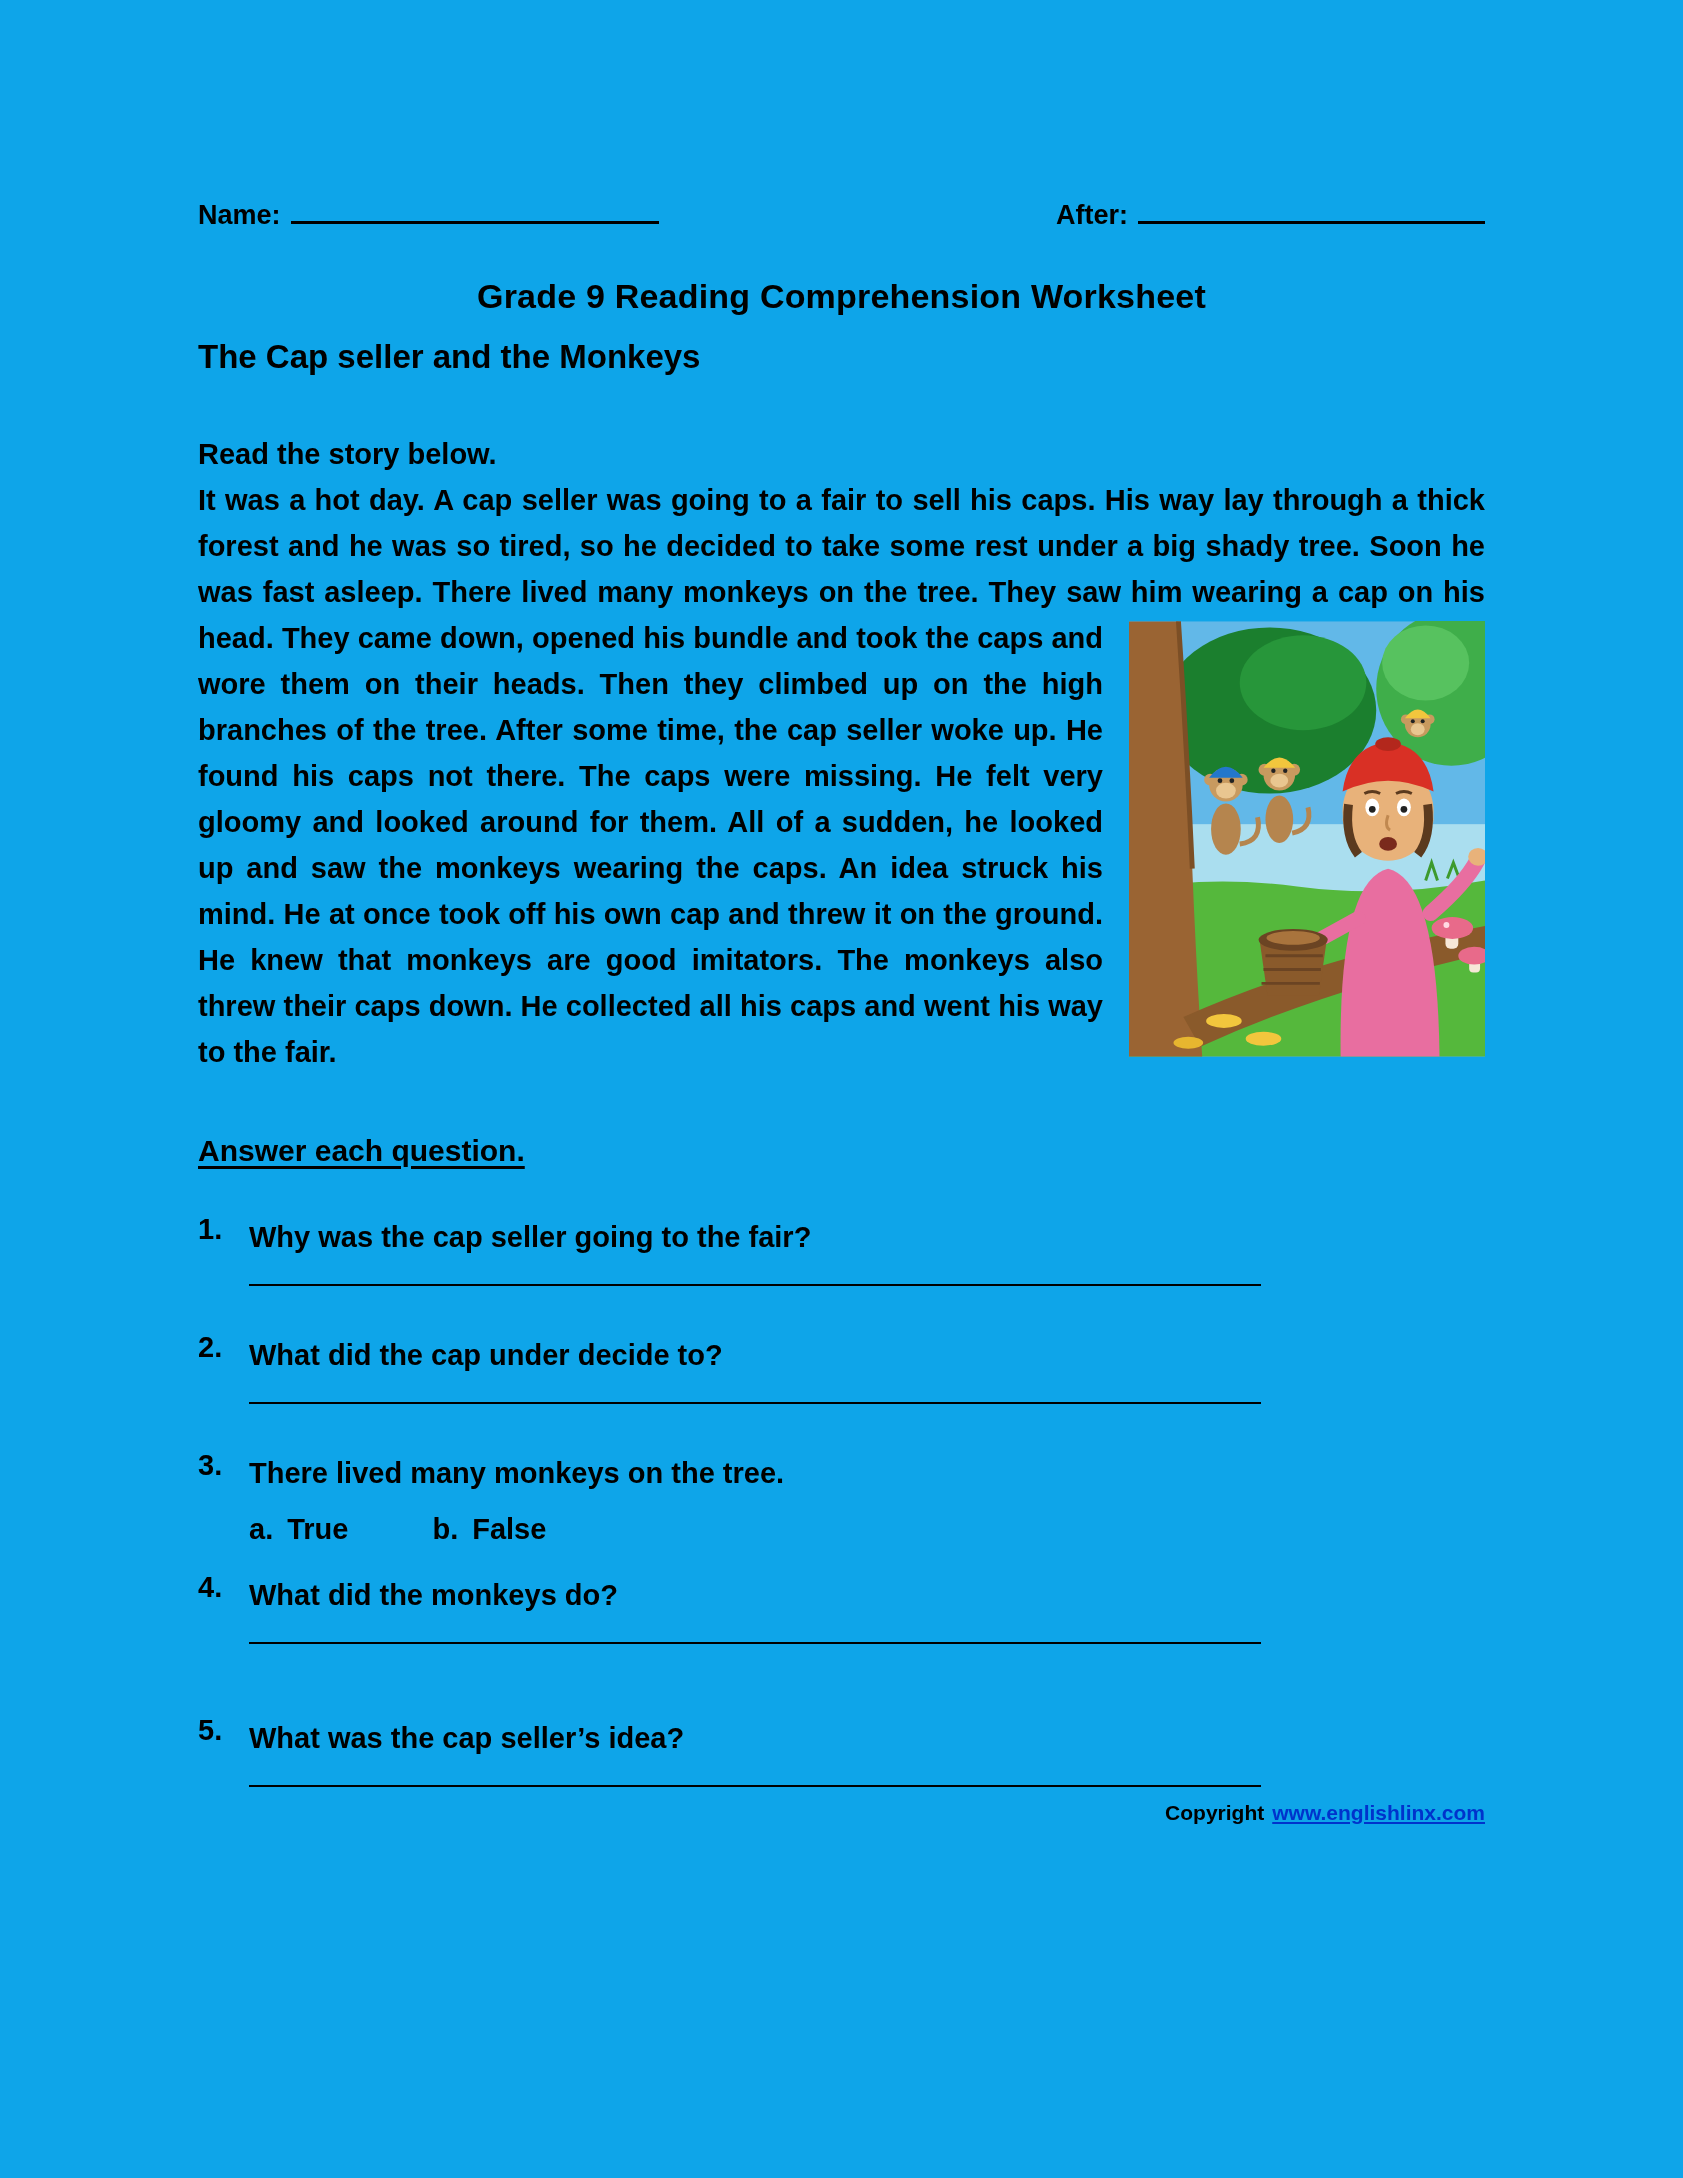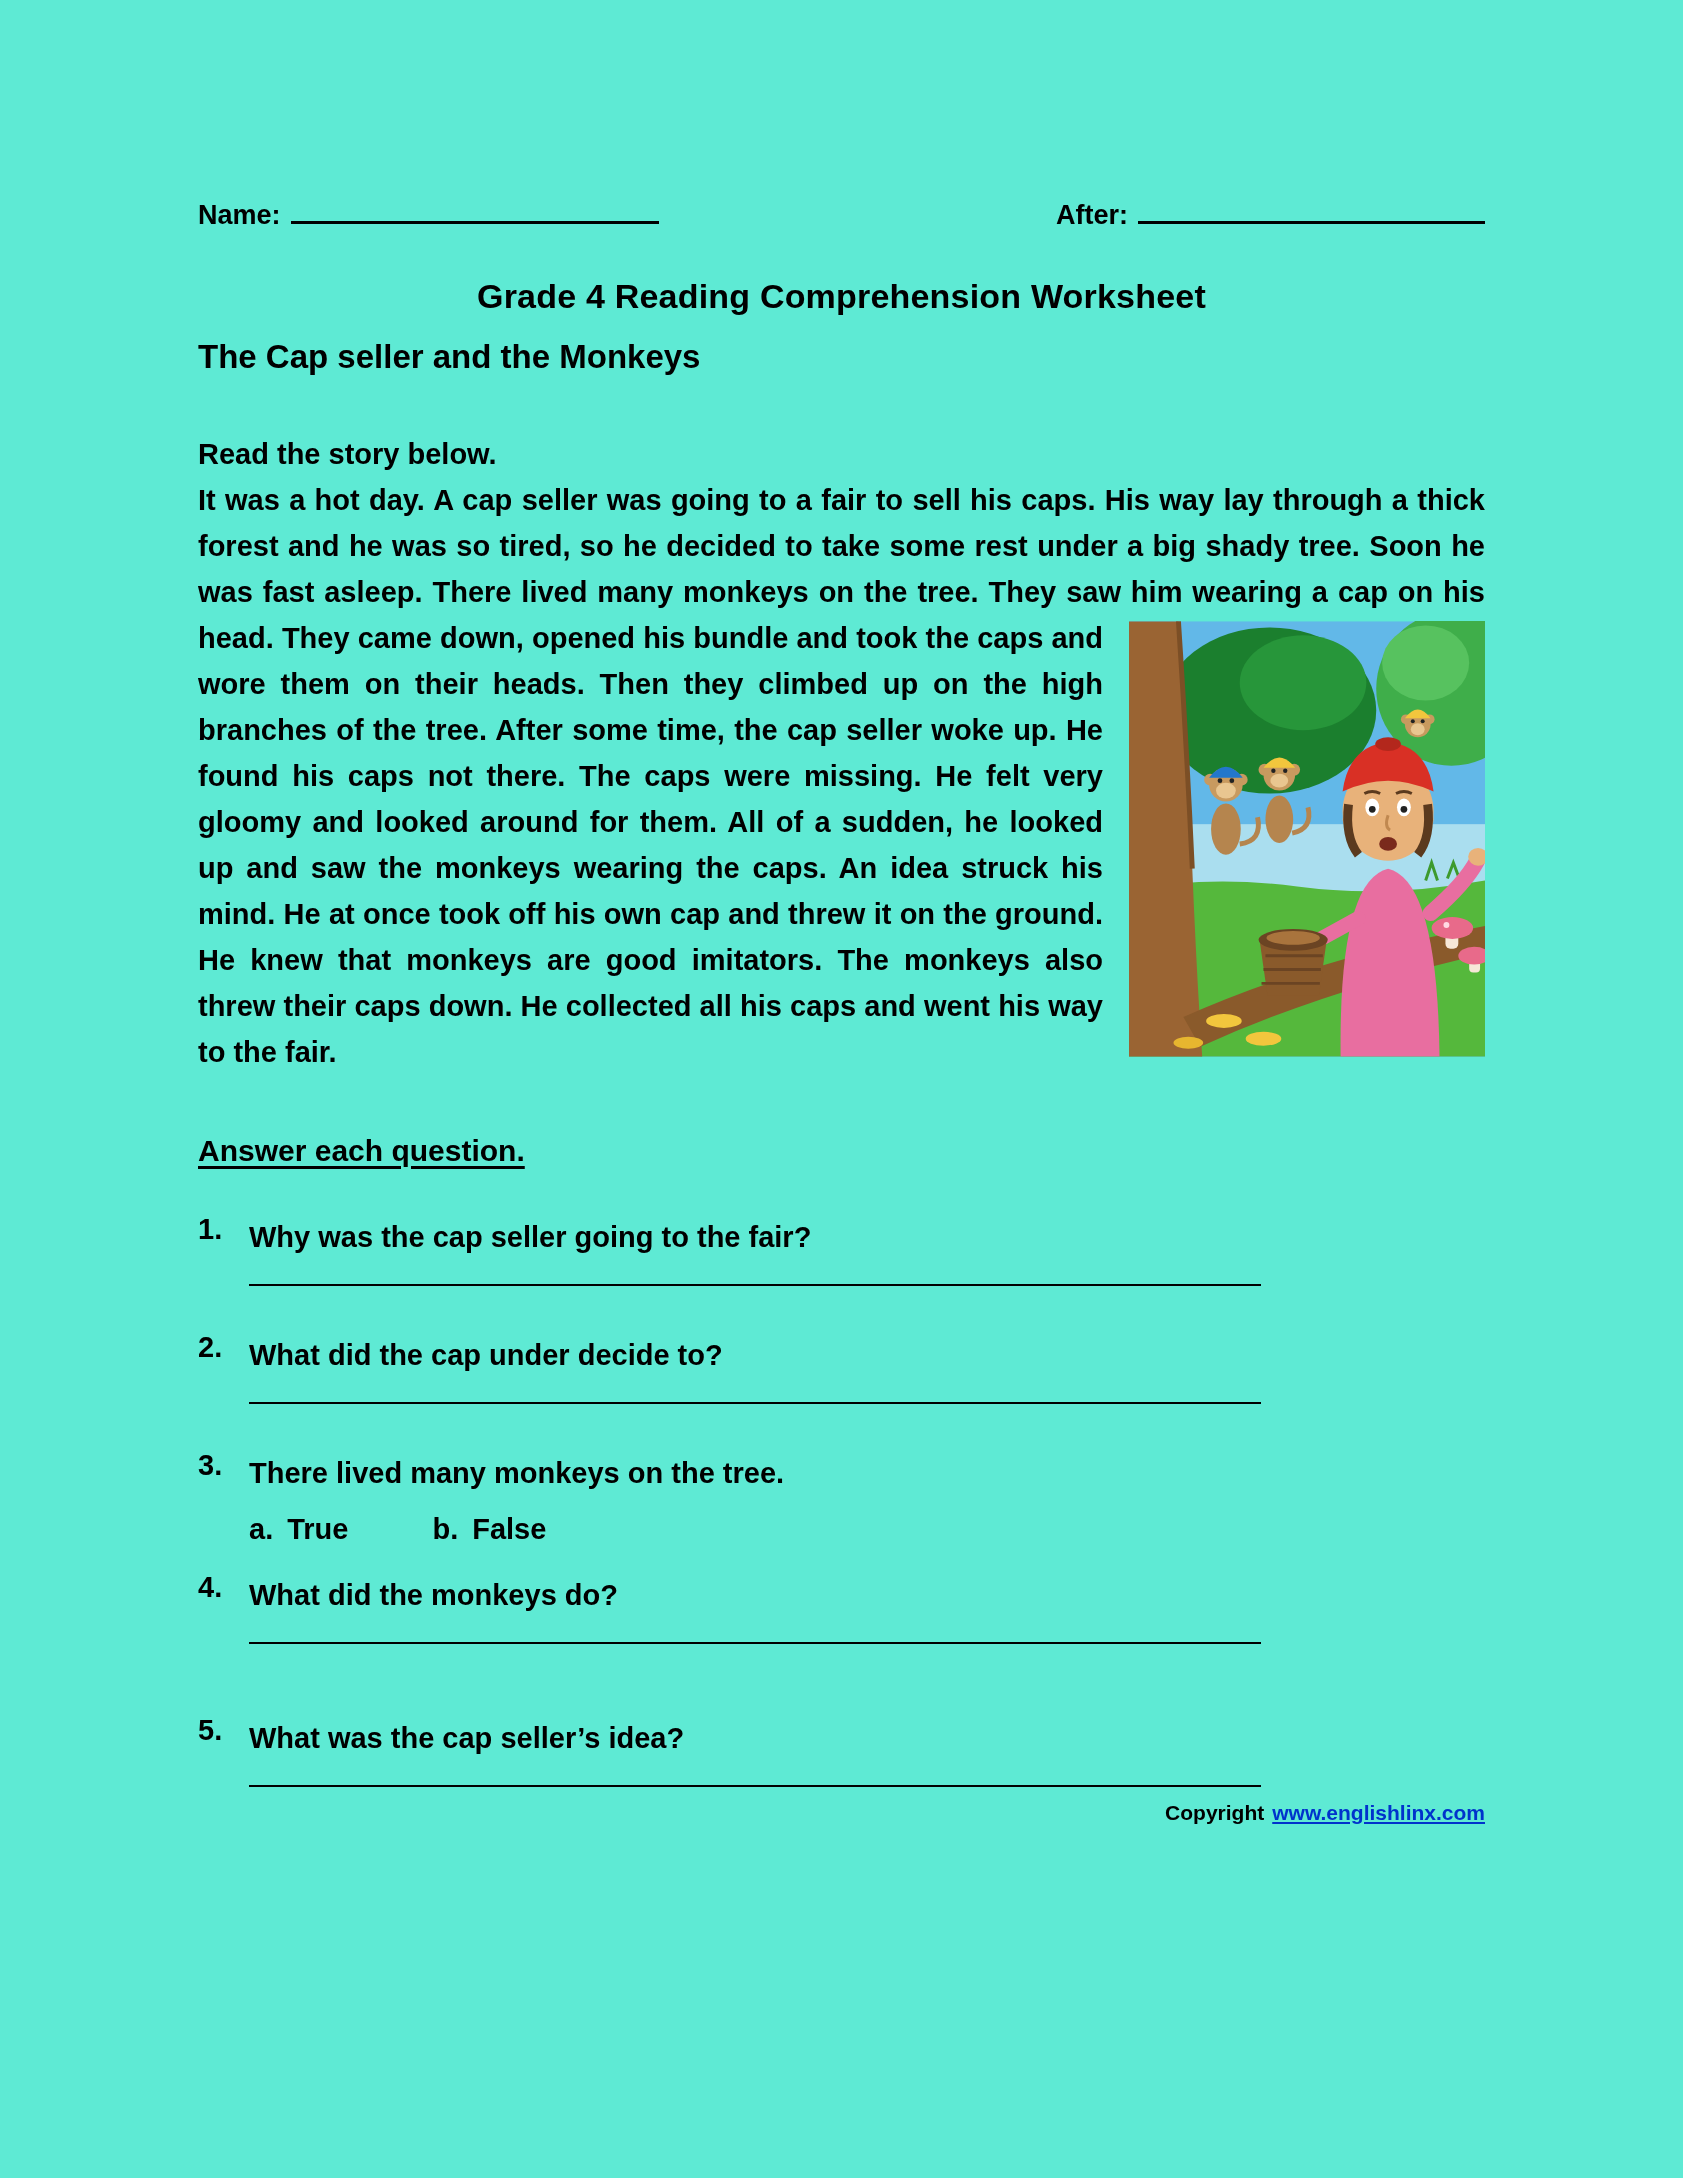--- a/index.html
+++ b/index.html
@@ -7,21 +7,21 @@
   body {
     width: 1683px; height: 2178px;
     font-family: "Liberation Sans", sans-serif;
     font-weight: 700;
     color: #000;
   }
   .page {
     width: 1683px; height: 2178px;
     padding: 198px 198px 12px 198px;
     position: relative;
-    background: #5eead4;
+    background: #0ea5e9;
     overflow: hidden;
   }
   
   .topline { display: flex; justify-content: space-between; font-size: 27px; }
   .field { white-space: nowrap; }
   .blank-inline {
     display: inline-block;
     border-bottom: 3px solid #000;
     height: 26px;
     vertical-align: baseline;
@@ -88,21 +88,21 @@
 
   <div class="topline">
     <div class="field">
       <span>Name:</span><span class="blank-inline name-blank"></span>
     </div>
     <div class="field">
       <span>After:</span><span class="blank-inline date-blank"></span>
     </div>
   </div>
 
-  <h1 class="title">Grade 4 Reading Comprehension Worksheet</h1>
+  <h1 class="title">Grade 9 Reading Comprehension Worksheet</h1>
   <h2 class="subtitle">The Cap seller and the Monkeys</h2>
 
   <div class="story-wrap">
     <div class="story-instruction">Read the story below.</div>
     <div class="story">
       <span>It was a hot day. A cap seller was going to a fair to sell his caps. His way lay through a thick forest and he was so tired, so he decided to take some rest under a big shady tree. Soon he was fast asleep. There lived many monkeys on the tree. They saw him wearing a cap on his head. They came down, opened his</span>
       <span class="illustration">
           <svg viewBox="0 0 360 440" xmlns="http://www.w3.org/2000/svg">
         <g>
           <rect x="0" y="0" width="360" height="440" fill="#62b8e8"></rect>

